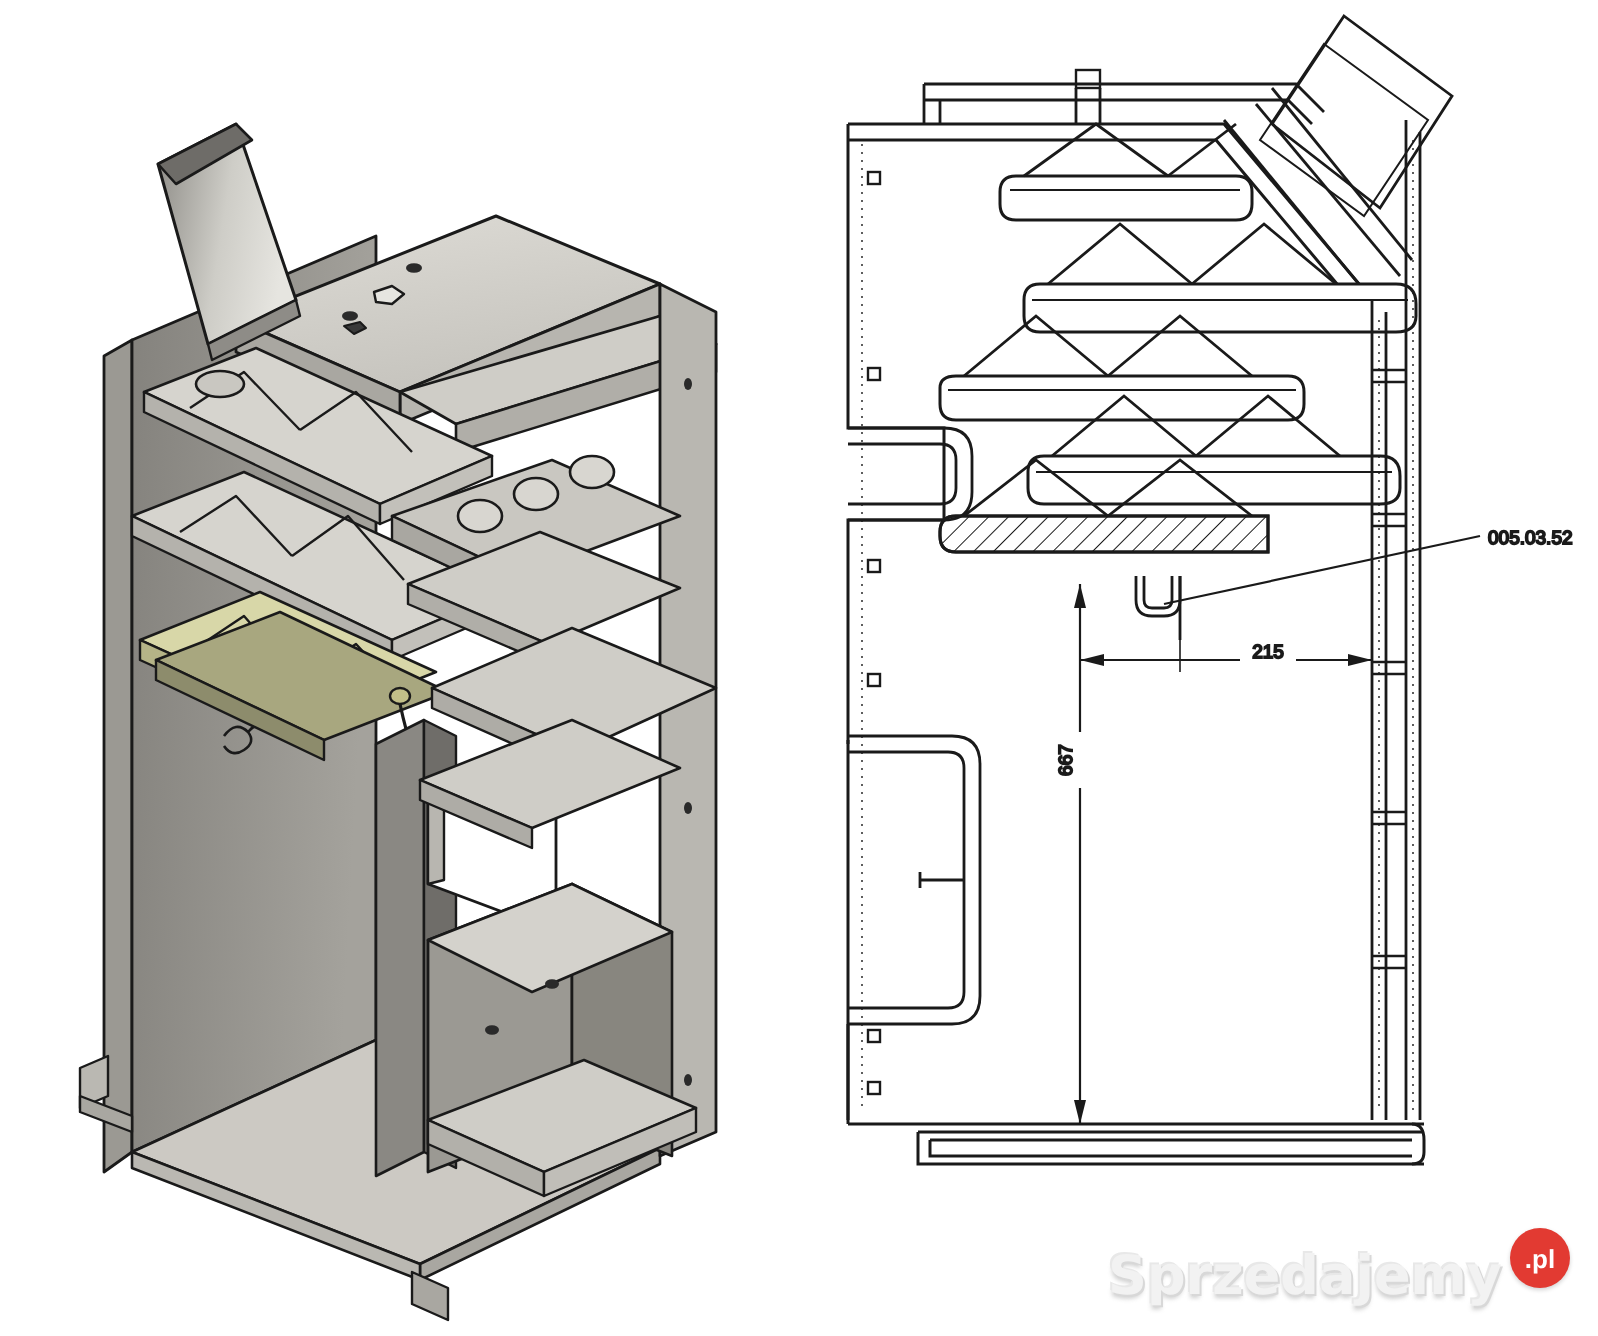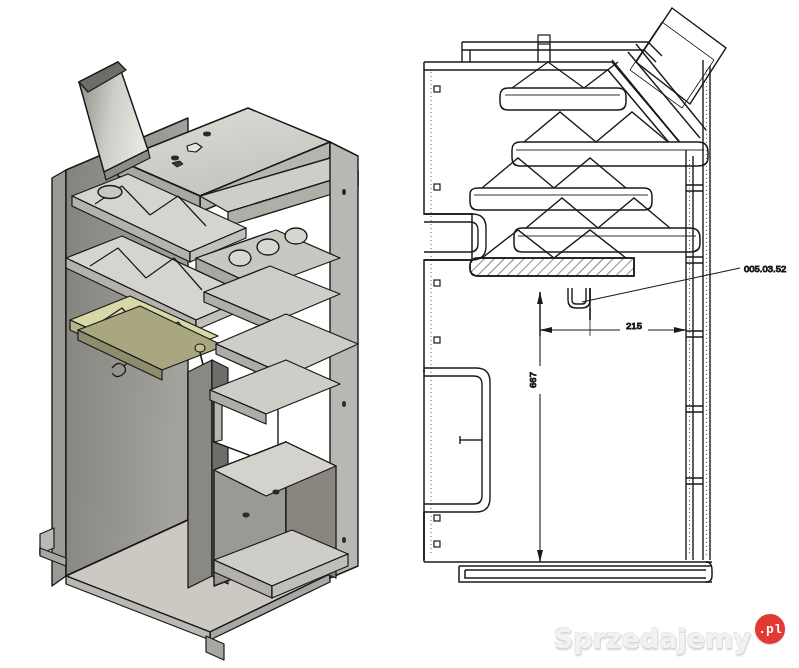--- a/index.html
+++ b/index.html
@@ -46,21 +46,21 @@
       0px 2px 2px rgba(150,150,150,0.45);
   }
   .wm-badge {
     margin-left: -7px;
     margin-top: -9px;
     width: 30px;
     height: 30px;
     border-radius: 50%;
     background: #e23a32;
     color: #ffffff;
-    font-family: Liberation Mono, monospace;
+    font-family: Liberation Sans, sans-serif;
     font-size: 13px;
     font-weight: 700;
     display: flex;
     align-items: center;
     justify-content: center;
     box-shadow: 0 1px 2px rgba(0,0,0,0.18);
   }
   .dimtext {
     font-family: "Liberation Sans", sans-serif;
     font-size: 9.5px;

